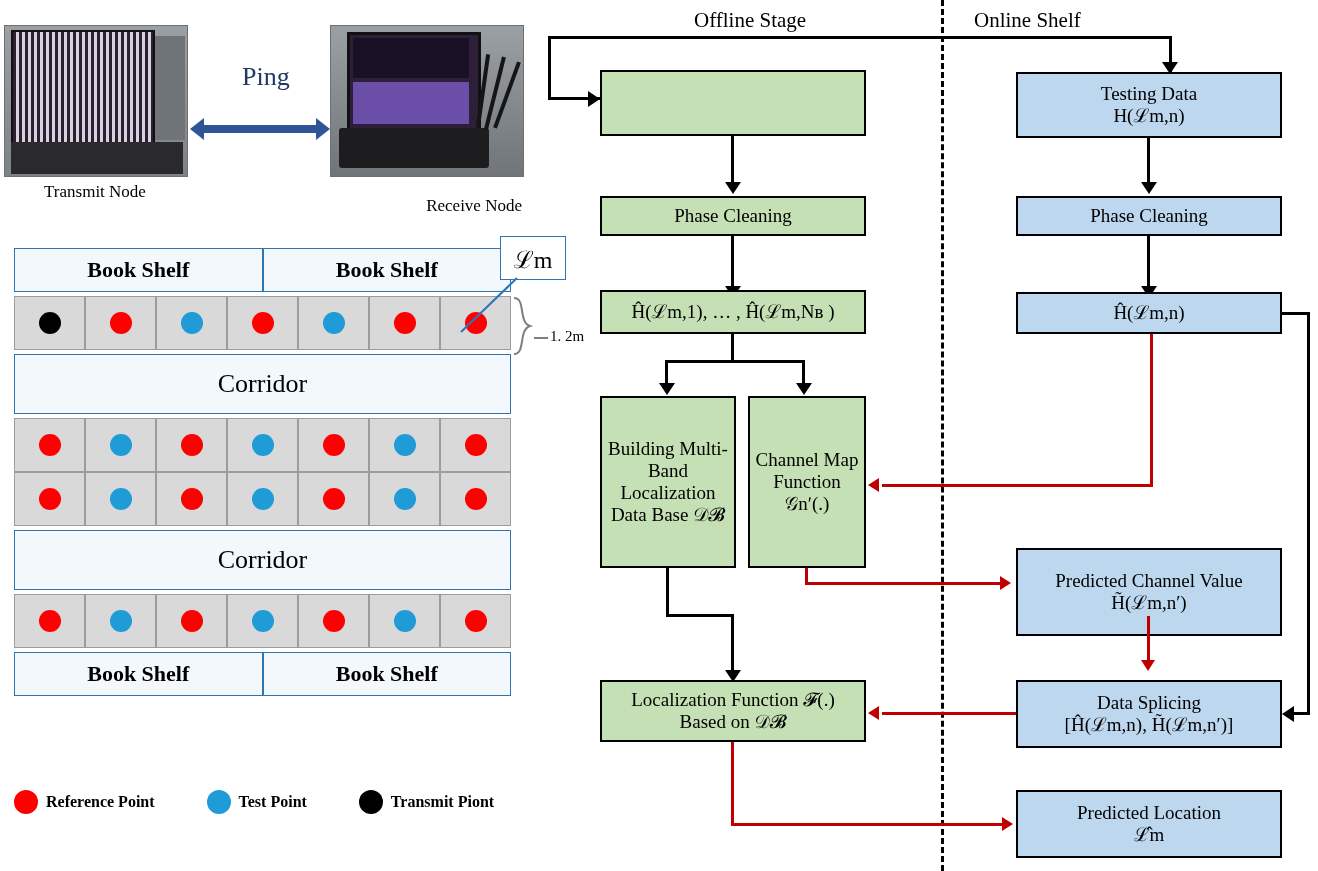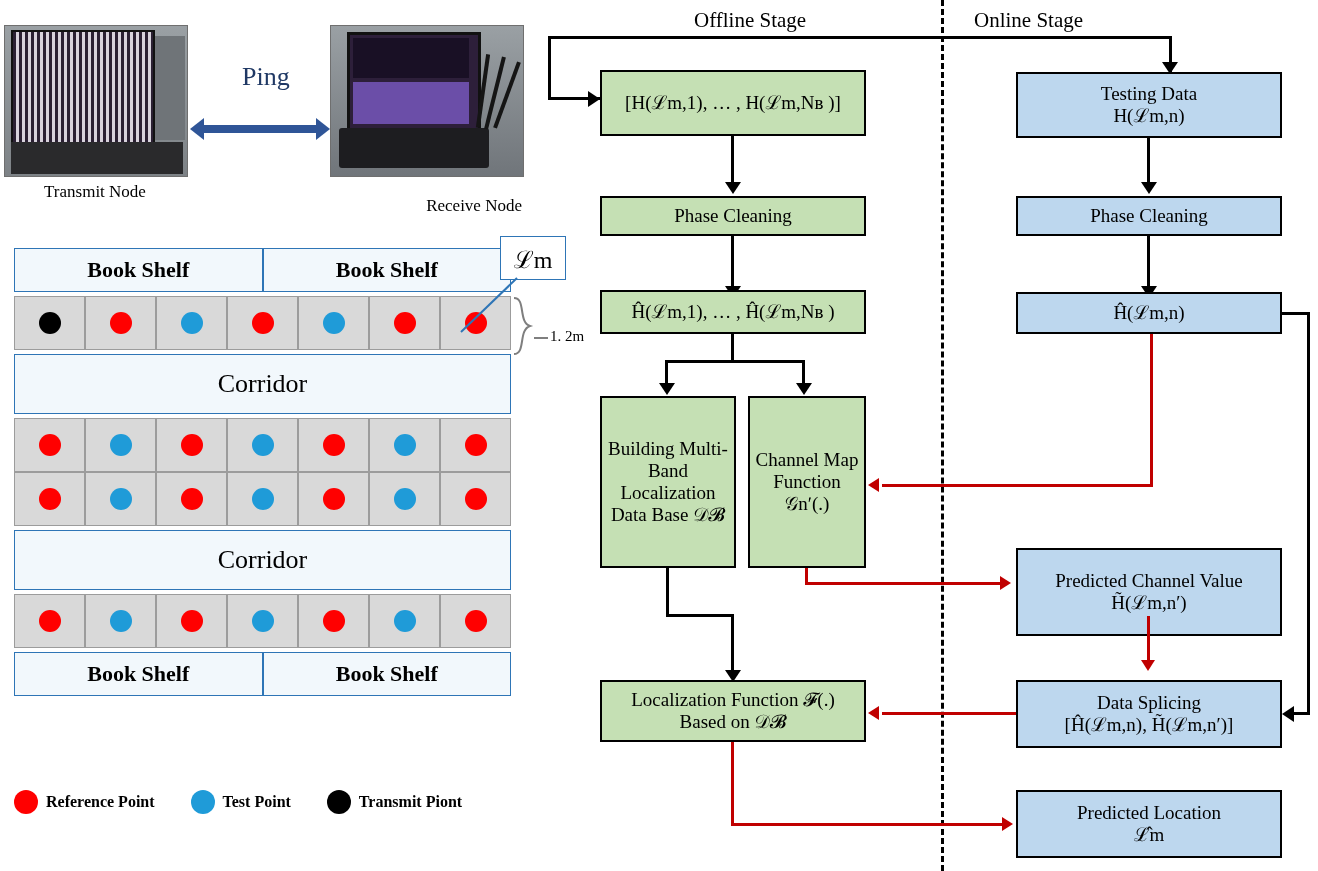--- a/index.html
+++ b/index.html
@@ -23,21 +23,21 @@
   .row{position:absolute;left:0;right:0;box-sizing:border-box;}
   .shelfrow{display:flex;height:44px;}
   .shelf{flex:1;border:1px solid #2e75b6;background:#f2f8fc;display:flex;align-items:center;justify-content:center;font-size:22px;font-weight:bold;}
   .corridor{border:1px solid #2e75b6;background:#f2f8fc;display:flex;align-items:center;justify-content:center;font-size:26px;height:60px;box-sizing:border-box;}
   .ptrow{display:flex;height:54px;}
   .cell{flex:1;border:1px solid #9c9c9c;background:#d9d9d9;display:flex;align-items:center;justify-content:center;box-sizing:border-box;}
   .dot{width:22px;height:22px;border-radius:50%;}
   .dot.red{background:#ff0000;}
   .dot.blue{background:#1f9bd8;}
   .dot.black{background:#000000;}
-  .legend{position:absolute;left:14px;top:790px;display:flex;align-items:center;gap:10px;font-size:16px;font-weight:bold;}
+  .legend{position:absolute;left:14px;top:790px;display:flex;align-items:center;gap:26px;font-size:16px;font-weight:bold;}
   .legend .item{display:flex;align-items:center;gap:8px;margin-right:26px;}
   .legend .dot{width:24px;height:24px;}
   .lm-box{position:absolute;left:500px;top:236px;width:64px;height:42px;border:1px solid #2e75b6;background:#ffffff;display:flex;align-items:center;justify-content:center;font-size:24px;}
   .brace-label{position:absolute;font-size:15px;}
   
   .node{position:absolute;box-sizing:border-box;border:2px solid #000;display:flex;align-items:center;justify-content:center;text-align:center;font-size:19px;line-height:1.15;padding:2px 4px;}
   .green{background:#c5e0b4;}
   .blue{background:#bdd7ee;}
   .stage-label{position:absolute;font-size:21px;}
   .vline{position:absolute;width:0;border-left:3px dashed #000;}
@@ -214,33 +214,32 @@
     <span class="dot blue"></span>
     <span>Test Point</span>
   </div>
   <div class="item">
     <span class="dot black"></span>
     <span>Transmit Piont</span>
   </div>
 </div>
 
 <div class="stage-label" style="left:694px;top:8px;">Offline Stage</div>
-<div class="stage-label" style="left:974px;top:8px;">Online Stage</div>
+<div class="stage-label" style="left:974px;top:8px;">Online Shelf</div>
 <div class="vline" style="left:941px;top:0;height:871px;"></div>
 
 <div class="conn" style="left:548px;top:36px;width:624px;height:3px;"></div>
 <div class="conn" style="left:548px;top:36px;width:3px;height:63px;"></div>
 <div class="conn" style="left:548px;top:97px;width:52px;height:3px;"></div>
 <div class="arrowhead ah-right" style="left:588px;top:91px;"></div>
 <div class="conn" style="left:1169px;top:36px;width:3px;height:36px;"></div>
 <div class="arrowhead ah-down" style="left:1162px;top:62px;"></div>
 
 <div class="node green" style="left:600px;top:70px;width:266px;height:66px;">
   <div>
-    <div>[H(ℒm,1), … , H(ℒm,Nʙ )]</div>
   </div>
 </div>
 <div class="conn" style="left:731px;top:136px;width:3px;height:48px;"></div>
 <div class="arrowhead ah-down" style="left:725px;top:182px;"></div>
 
 <div class="node green" style="left:600px;top:196px;width:266px;height:40px;">Phase Cleaning</div>
 <div class="conn" style="left:731px;top:236px;width:3px;height:54px;"></div>
 <div class="arrowhead ah-down" style="left:725px;top:286px;"></div>
 
 <div class="node green" style="left:600px;top:290px;width:266px;height:44px;">Ĥ(ℒm,1), … , Ĥ(ℒm,Nʙ )</div>

